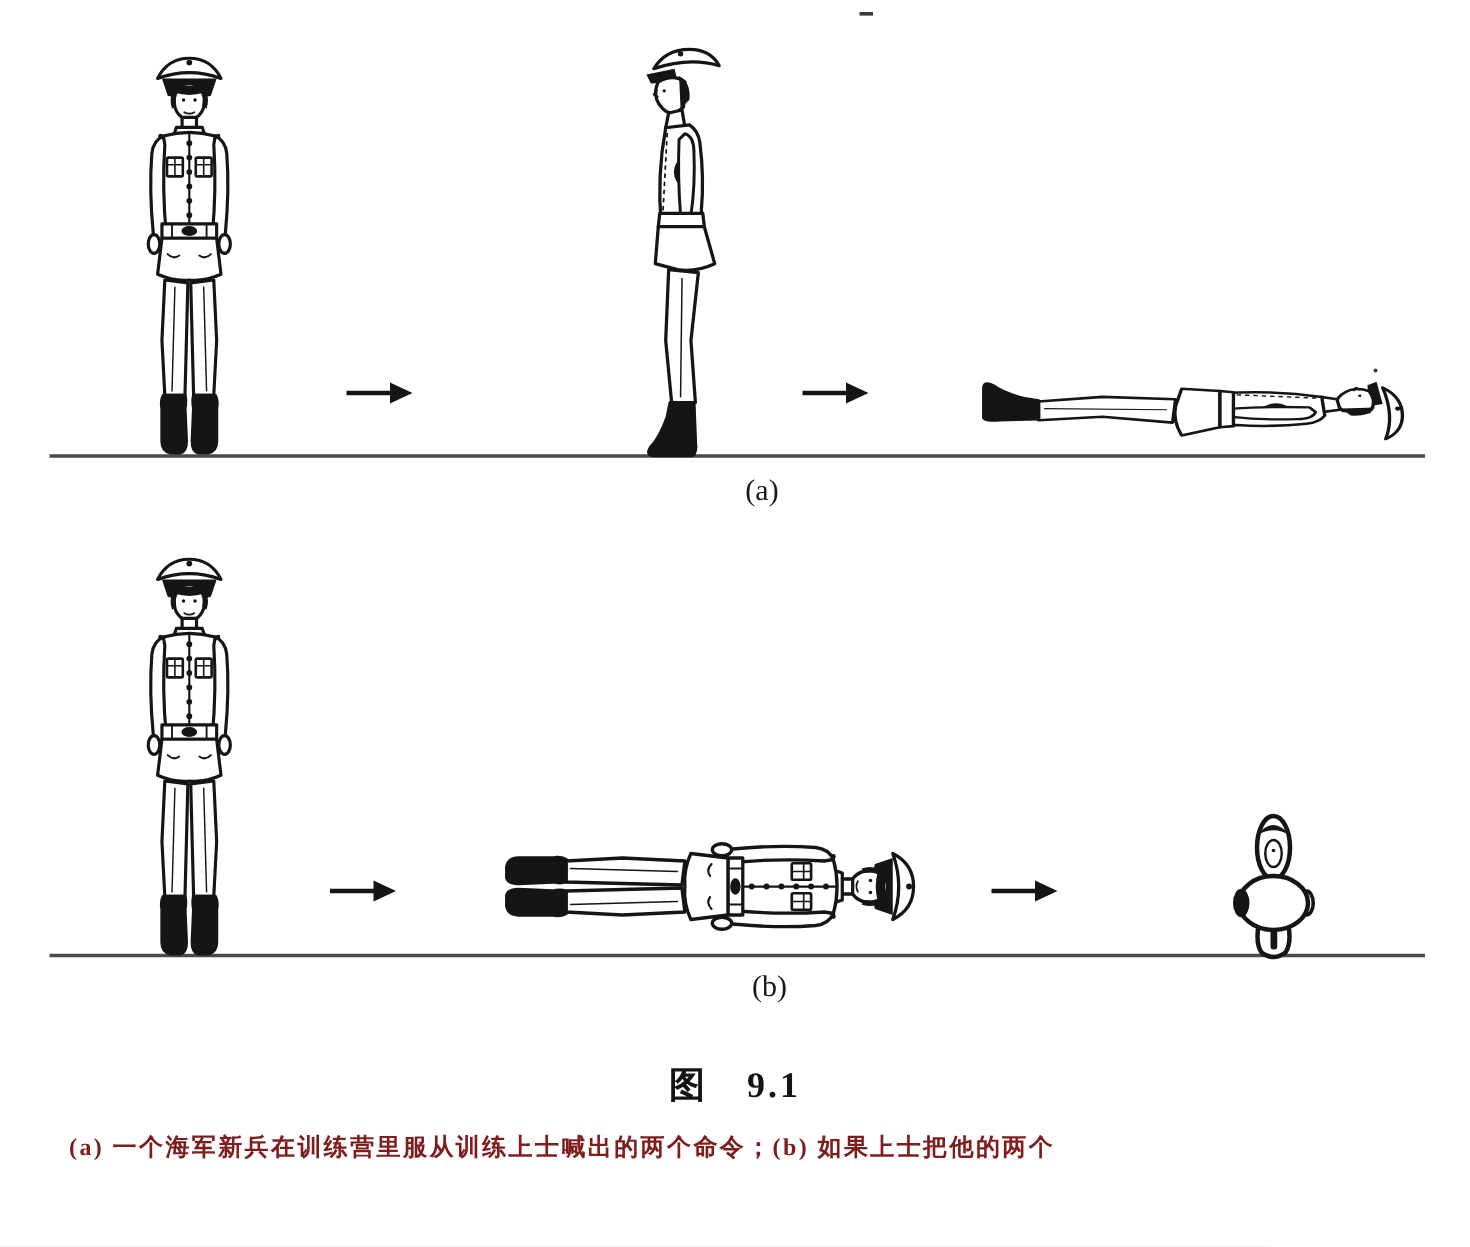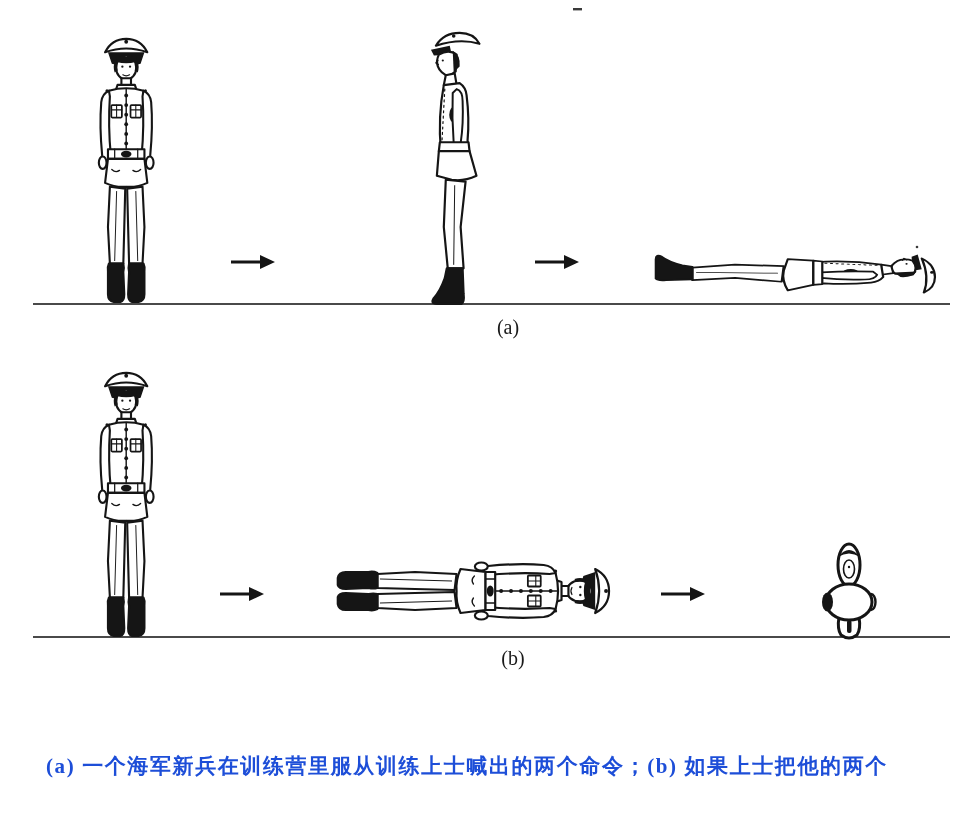--- a/index.html
+++ b/index.html
@@ -16,22 +16,22 @@
   }
   .panel-label-a { left:473px; top:316px; }
   .panel-label-b { left:478px; top:647px; }
   .figure-title {
     position:absolute; left:0; top:707px; width:980px;
     text-align:center; font-size:24px; font-weight:600;
     letter-spacing:2px; color:#141414;
   }
   .caption {
     position:absolute; left:46px; width:900px;
-    font-size:21px; font-weight:700; letter-spacing:1.6px;
-    line-height:26px; color:#1d4ed8; white-space:nowrap;
+    font-size:16px; font-weight:700; letter-spacing:1.6px;
+    line-height:26px; color:#7f1d1d; white-space:nowrap;
   }
   .caption-line1 { top:753px; }
   .caption-line2 { top:793px; }
 </style>
 </head>
 <body>
 
 <div class="page">
 
   <svg class="figure-svg" width="980" height="700" viewBox="0 0 980 700">
@@ -133,16 +133,17 @@
     <use href="#soldier-front" transform="translate(83,369) scale(0.96,0.96)"></use>
     <use href="#arrow-right" transform="translate(220,586)"></use>
     <use href="#soldier-front" transform="translate(613,546) rotate(90) scale(1.0,0.99)"></use>
     <use href="#arrow-right" transform="translate(661,586)"></use>
     <use href="#soldier-endon" transform="translate(821,541)"></use>
   </svg>
 
   <div class="panel-label panel-label-a">(a)</div>
   <div class="panel-label panel-label-b">(b)</div>
 
+  <div class="figure-title">图　9.1</div>
 
   <div class="caption caption-line1">(a) 一个海军新兵在训练营里服从训练上士喊出的两个命令；(b) 如果上士把他的两个</div>
 
 </div>
 
 </body></html>

